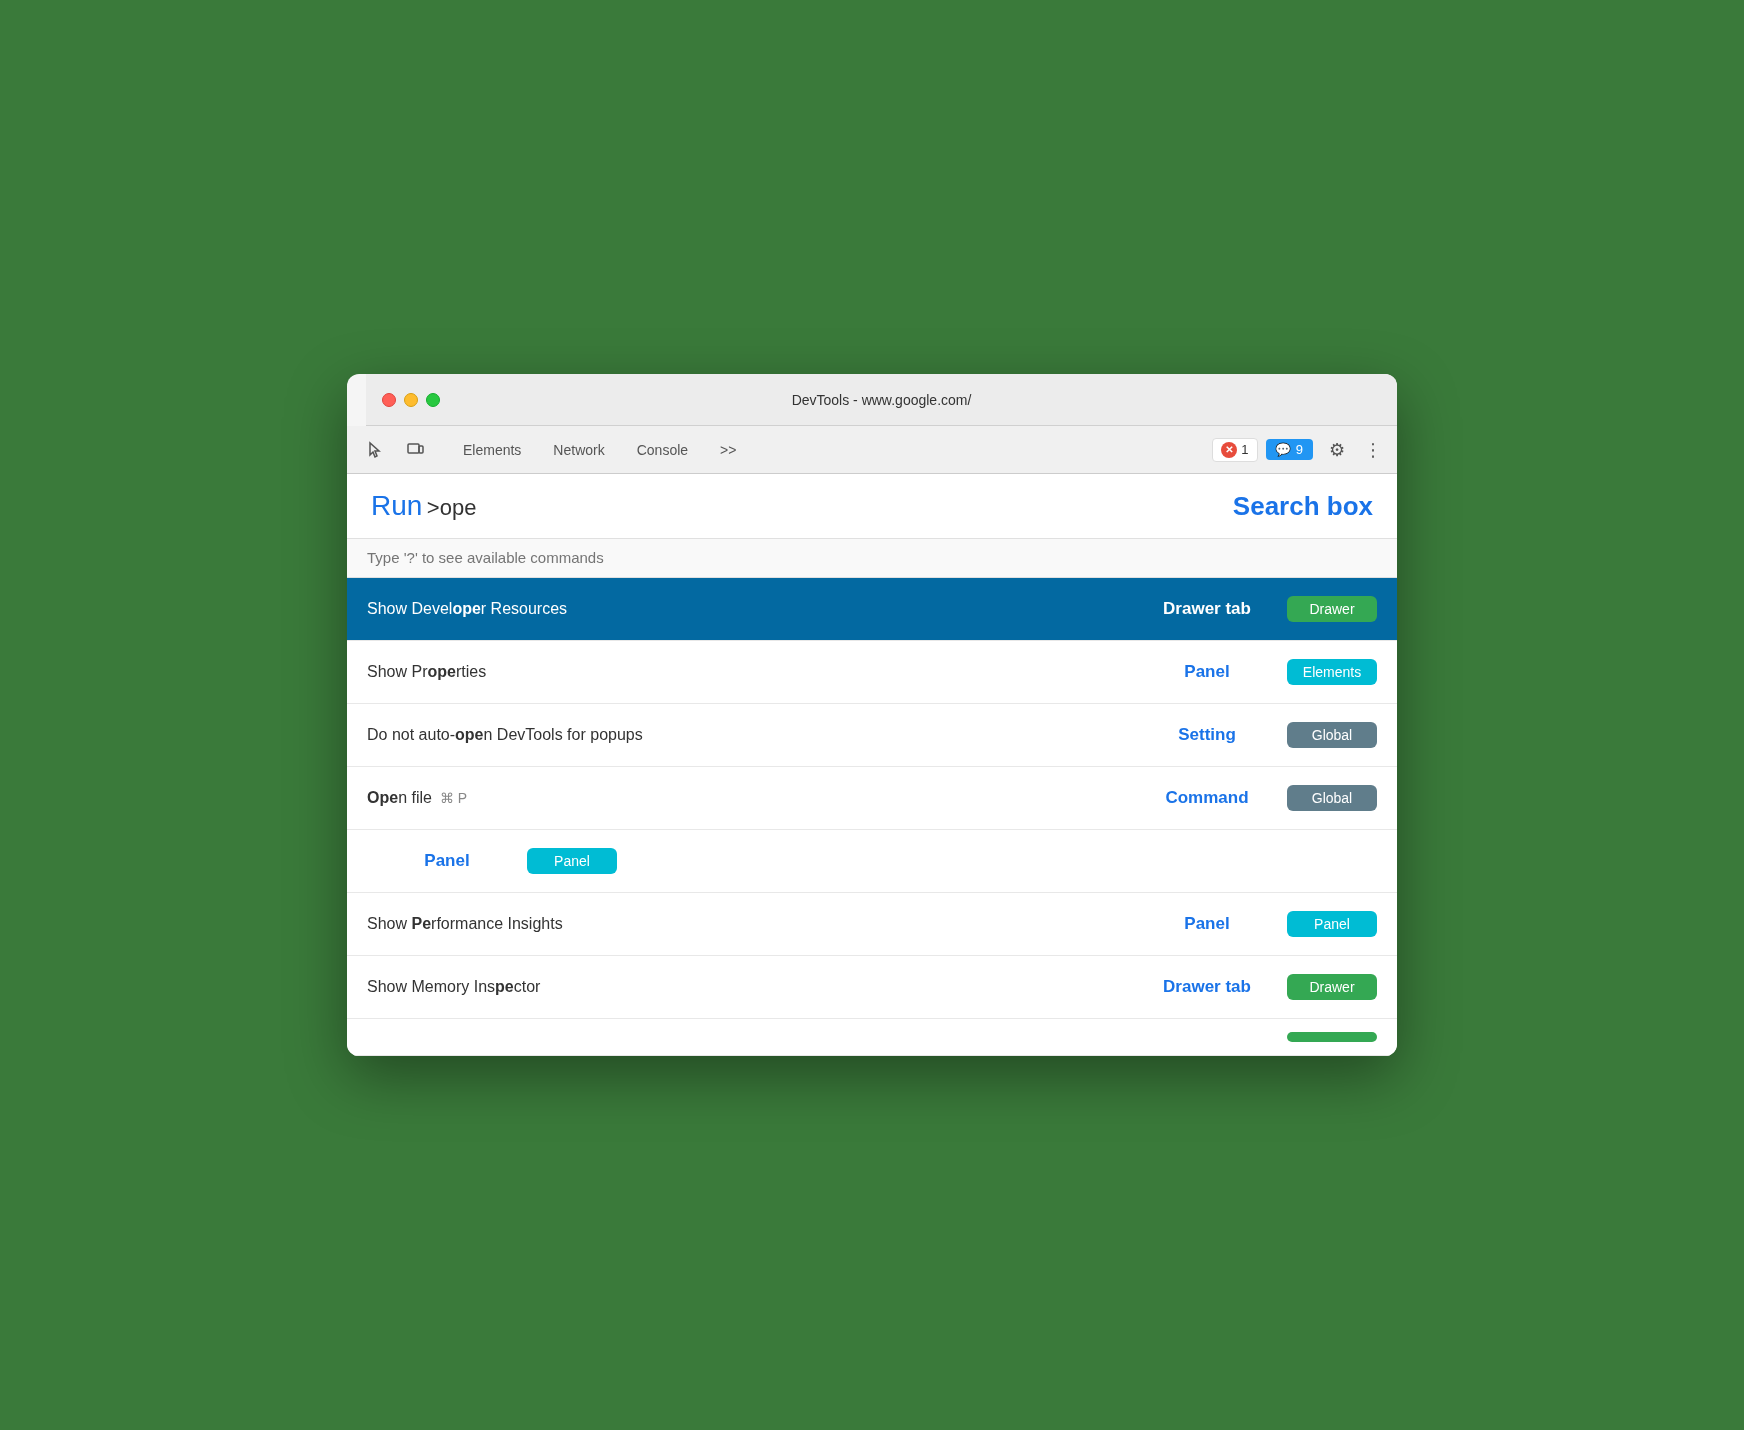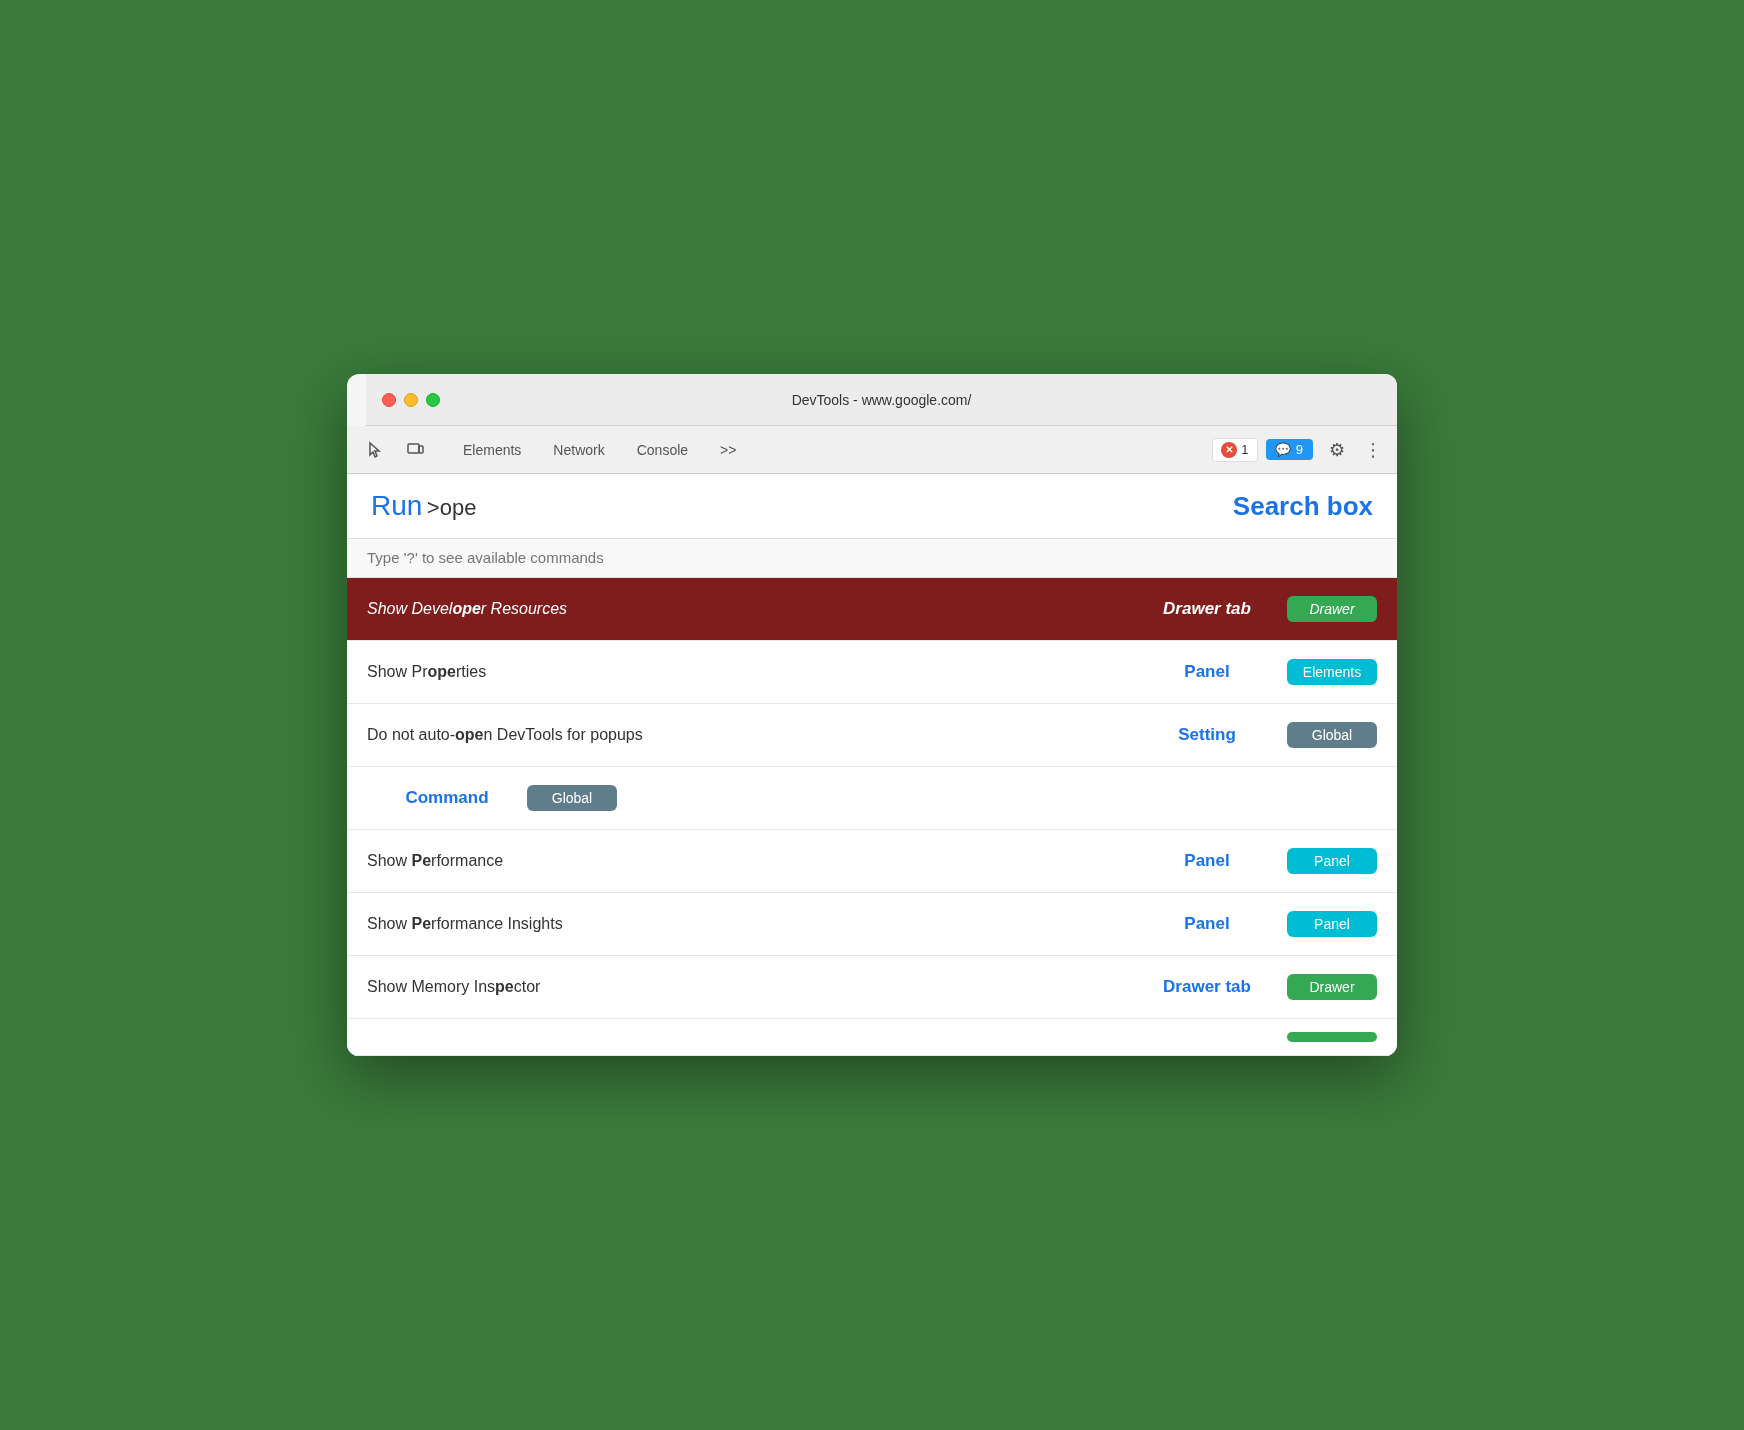--- a/index.html
+++ b/index.html
@@ -213,22 +213,21 @@
 
     .result-row {
       display: flex;
       align-items: center;
       padding: 18px 20px;
       border-bottom: 1px solid #e8e8e8;
       cursor: pointer;
     }
 
     .result-row.selected {
-      background: #7f1d1d;
-      font-style: italic;
+      background: #0369a1;
     }
 
     .result-label {
       flex: 1;
       font-size: 16px;
       color: #333;
     }
 
     .result-row.selected .result-label {
       color: white;
@@ -367,25 +366,25 @@
         <div class="result-label"><span>Show Pr</span><span class="highlight">ope</span><span>rties</span></div>
         <div class="result-type">Panel</div>
         <div class="result-badge badge-elements">Elements</div>
       </div>
       <div class="result-row">
         <div class="result-label"><span>Do not auto-</span><span class="highlight">ope</span><span>n DevTools for popups</span></div>
         <div class="result-type">Setting</div>
         <div class="result-badge badge-global">Global</div>
       </div>
       <div class="result-row">
+        <div class="result-label"><span class="highlight">Ope</span><span>n file</span><span class="shortcut">⌘ P</span></div>
         <div class="result-type">Command</div>
         <div class="result-badge badge-global">Global</div>
       </div>
       <div class="result-row">
-        <div class="result-label"><span>Show </span><span class="highlight">Pe</span><span>rformance</span></div>
         <div class="result-type">Panel</div>
         <div class="result-badge badge-panel">Panel</div>
       </div>
       <div class="result-row">
         <div class="result-label"><span>Show </span><span class="highlight">Pe</span><span>rformance Insights</span></div>
         <div class="result-type">Panel</div>
         <div class="result-badge badge-panel">Panel</div>
       </div>
       <div class="result-row">
         <div class="result-label"><span>Show Memory Ins</span><span class="highlight">pe</span><span>ctor</span></div>

